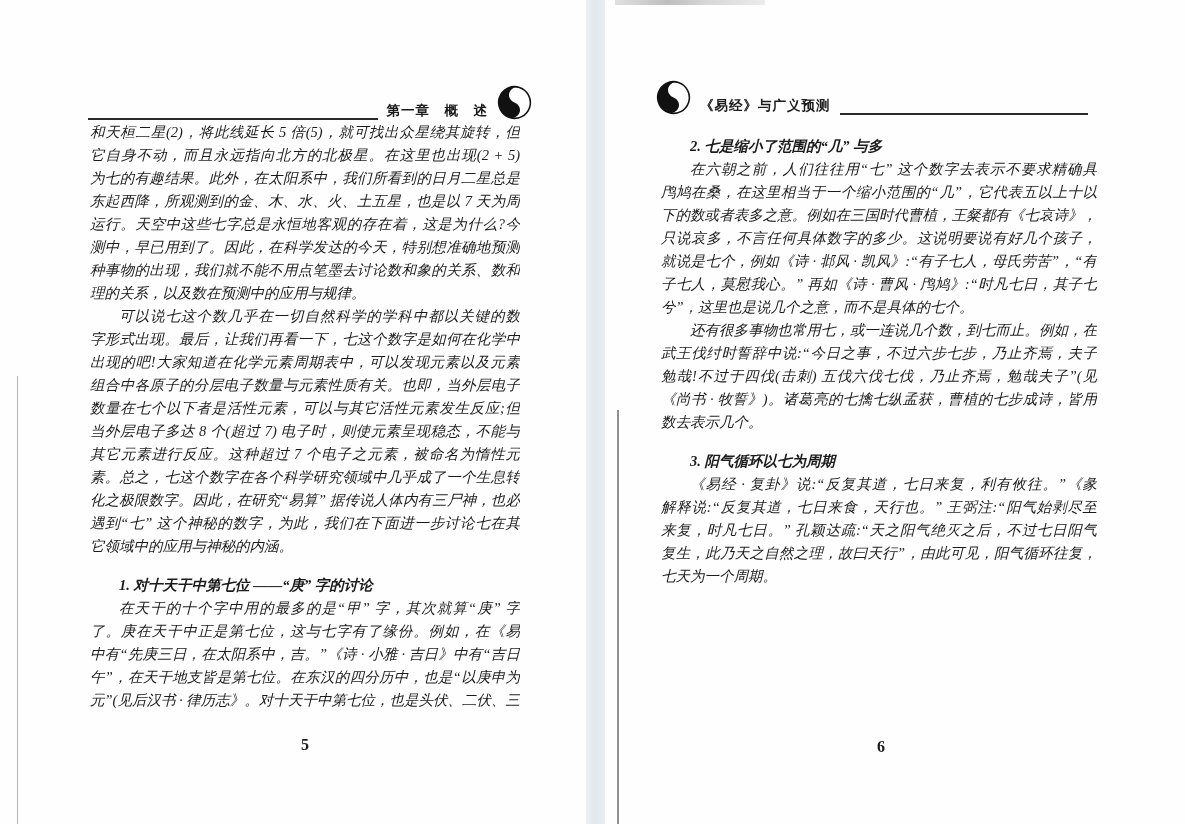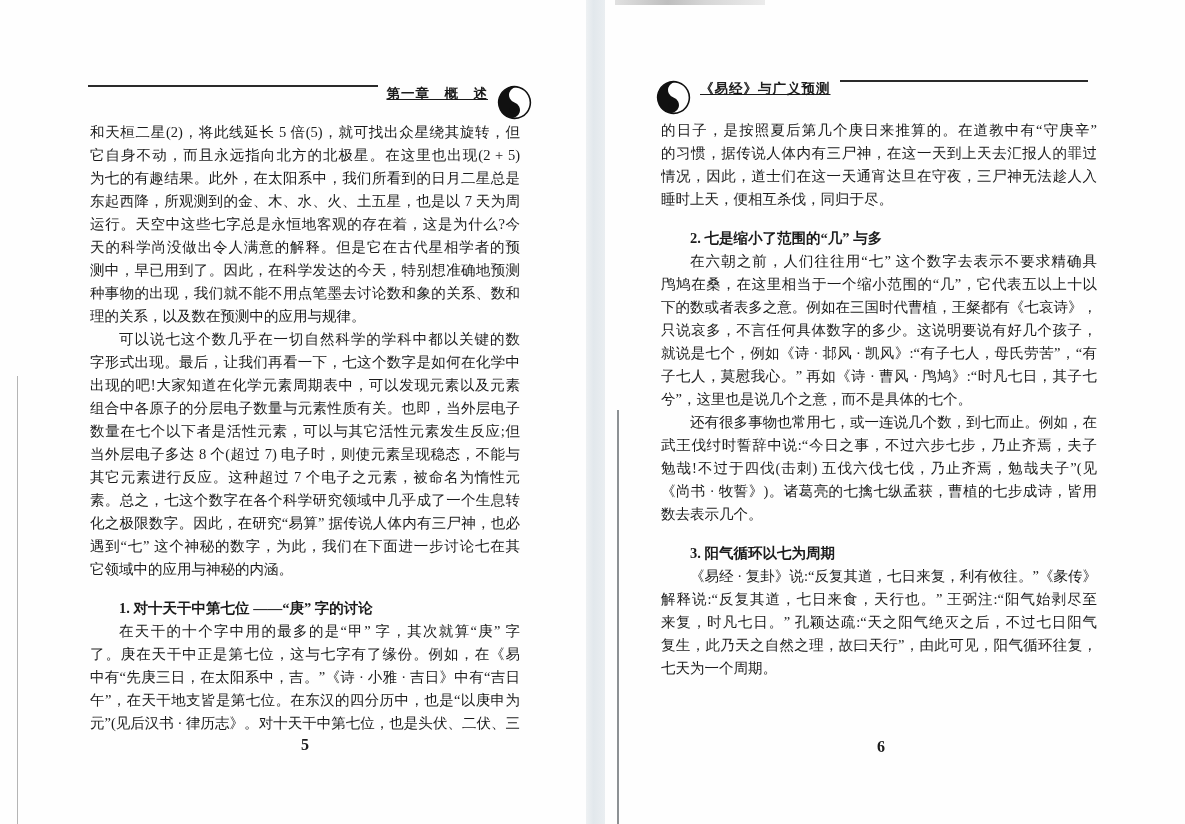--- a/index.html
+++ b/index.html
@@ -12,34 +12,35 @@
   
   .gutter-shadow{position:absolute;left:586px;top:0;width:19px;height:824px;
     background:linear-gradient(90deg,#eef1f3,var(--gutter,#e2e8ec) 40%,#eaeef1);}
   .gutter-line{position:absolute;left:617px;top:410px;width:2px;height:414px;
     background:var(--gutter-line,#8d9194);}
   .page-edge-line{position:absolute;left:17px;top:376px;width:1px;height:448px;
     background:var(--edge-line,#b5b5b5);}
   .scan-smudge{position:absolute;left:615px;top:0;width:150px;height:5px;opacity:.55;
     background:linear-gradient(90deg,#c9c9c9,#8a8a8a 35%,#b5b5b5 60%,#dddddd);}
   
-  .header{position:absolute;display:flex;align-items:flex-start;text-decoration:underline;}
+  .header{position:absolute;display:flex;align-items:flex-end;}
   .header-left{left:88px;top:85px;width:444px;}
   .header-right{left:656px;top:80px;width:432px;}
   .h-rule{flex:1 1 auto;border-top:2.5px solid var(--rule,#2a2a2a);height:0;}
   .h-title{font-size:13.5px;font-weight:bold;letter-spacing:1px;white-space:nowrap;margin:0 9px;}
   .yy{width:35px;height:35px;flex:0 0 auto;}
   
   .page-body{position:absolute;}
   .body-left{left:90px;top:121px;width:430px;}
   .body-right{left:661px;top:119px;width:436px;}
   .line{
     font-size:14.5px;line-height:23px;height:23px;overflow:hidden;
     text-align:justify;text-align-last:justify;text-justify:inter-ideograph;
     white-space:normal;
+    font-style:italic;
   }
   .line.indent{text-indent:2em;}
   .line.endline{text-align-last:left;}
   .block-heading{margin-top:16px;}
   .block-heading .line{font-weight:bold;text-align-last:left;}
   
   .page-number{position:absolute;width:430px;text-align:center;
     font-size:16px;font-weight:bold;}
   .pn-left{left:90px;top:736px;}
   .pn-right{left:663px;top:738px;width:436px;}
@@ -78,21 +79,20 @@
   <div class="h-rule"></div>
 </div>
 
 <div class="page-body body-left">
     <div class="block block-cont">
       <div class="line">和天桓二星(2)，将此线延长 5 倍(5)，就可找出众星绕其旋转，但</div>
       <div class="line">它自身不动，而且永远指向北方的北极星。在这里也出现(2 + 5)</div>
       <div class="line">为七的有趣结果。此外，在太阳系中，我们所看到的日月二星总是</div>
       <div class="line">东起西降，所观测到的金、木、水、火、土五星，也是以 7 天为周期在</div>
       <div class="line">运行。天空中这些七字总是永恒地客观的存在着，这是为什么?今</div>
-      <div class="line">天的科学尚没做出令人满意的解释。但是它在古代星相学者的预</div>
       <div class="line">测中，早已用到了。因此，在科学发达的今天，特别想准确地预测各</div>
       <div class="line">种事物的出现，我们就不能不用点笔墨去讨论数和象的关系、数和</div>
       <div class="line endline">理的关系，以及数在预测中的应用与规律。</div>
     </div>
     <div class="block block-para">
       <div class="line indent">可以说七这个数几乎在一切自然科学的学科中都以关键的数</div>
       <div class="line">字形式出现。最后，让我们再看一下，七这个数字是如何在化学中</div>
       <div class="line">出现的吧!大家知道在化学元素周期表中，可以发现元素以及元素</div>
       <div class="line">组合中各原子的分层电子数量与元素性质有关。也即，当外层电子</div>
       <div class="line">数量在七个以下者是活性元素，可以与其它活性元素发生反应;但</div>
@@ -108,26 +108,20 @@
     </div>
     <div class="block block-para">
       <div class="line indent">在天干的十个字中用的最多的是“甲” 字，其次就算“庚” 字</div>
       <div class="line">了。庚在天干中正是第七位，这与七字有了缘份。例如，在《易经》</div>
       <div class="line">中有“先庚三日，在太阳系中，吉。”《诗 · 小雅 · 吉日》中有“吉日庚</div>
       <div class="line">午”，在天干地支皆是第七位。在东汉的四分历中，也是“以庚申为</div>
       <div class="line">元”(见后汉书 · 律历志》。对十天干中第七位，也是头伏、二伏、三伏</div>
     </div>
   </div>
 <div class="page-body body-right">
-    <div class="block block-cont">
-      <div class="line">的日子，是按照夏后第几个庚日来推算的。在道教中有“守庚辛”</div>
-      <div class="line">的习惯，据传说人体内有三尸神，在这一天到上天去汇报人的罪过</div>
-      <div class="line">情况，因此，道士们在这一天通宵达旦在守夜，三尸神无法趁人入</div>
-      <div class="line endline">睡时上天，便相互杀伐，同归于尽。</div>
-    </div>
     <div class="block block-heading">
       <div class="line indent">2. 七是缩小了范围的“几” 与多</div>
     </div>
     <div class="block block-para">
       <div class="line indent">在六朝之前，人们往往用“七” 这个数字去表示不要求精确具</div>
       <div class="line">鸤鸠在桑，在这里相当于一个缩小范围的“几”，它代表五以上十以</div>
       <div class="line">下的数或者表多之意。例如在三国时代曹植，王粲都有《七哀诗》，</div>
       <div class="line">只说哀多，不言任何具体数字的多少。这说明要说有好几个孩子，</div>
       <div class="line">就说是七个，例如《诗 · 邶风 · 凯风》:“有子七人，母氏劳苦”，“有</div>
       <div class="line">子七人，莫慰我心。” 再如《诗 · 曹风 · 鸤鸠》:“时凡七日，其子七</div>

